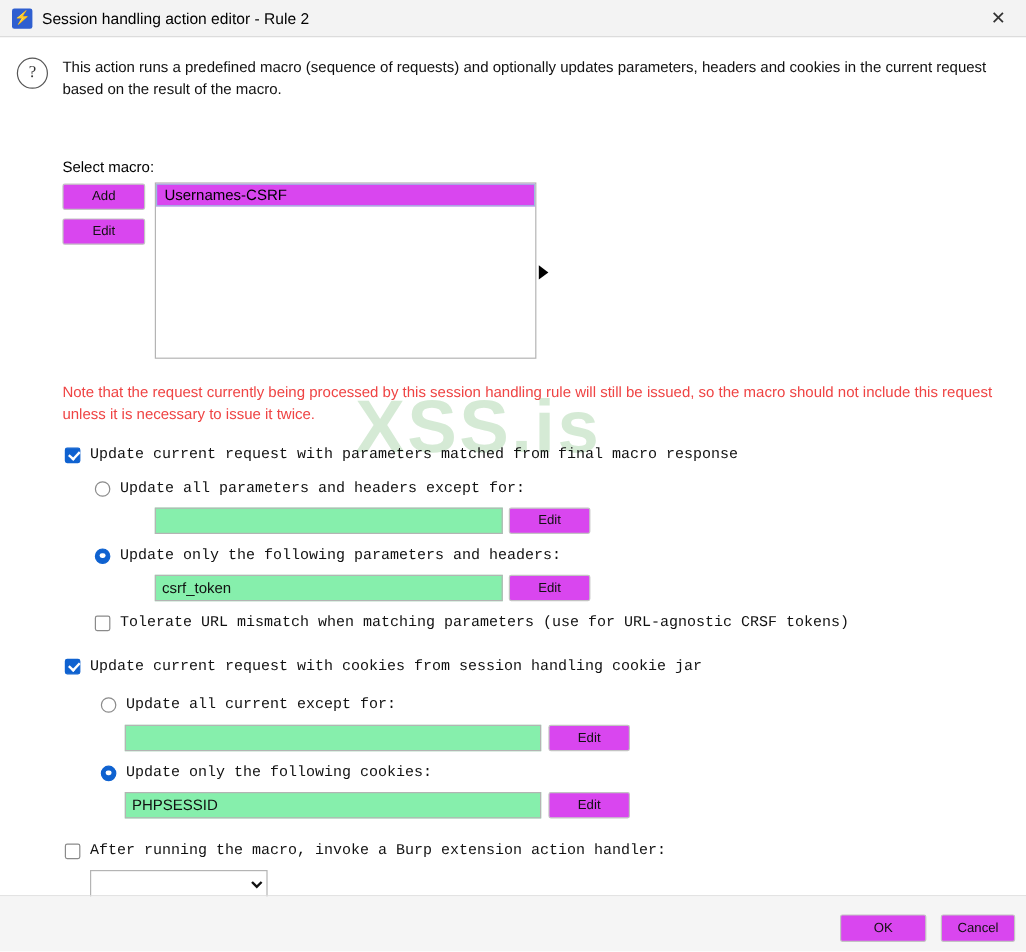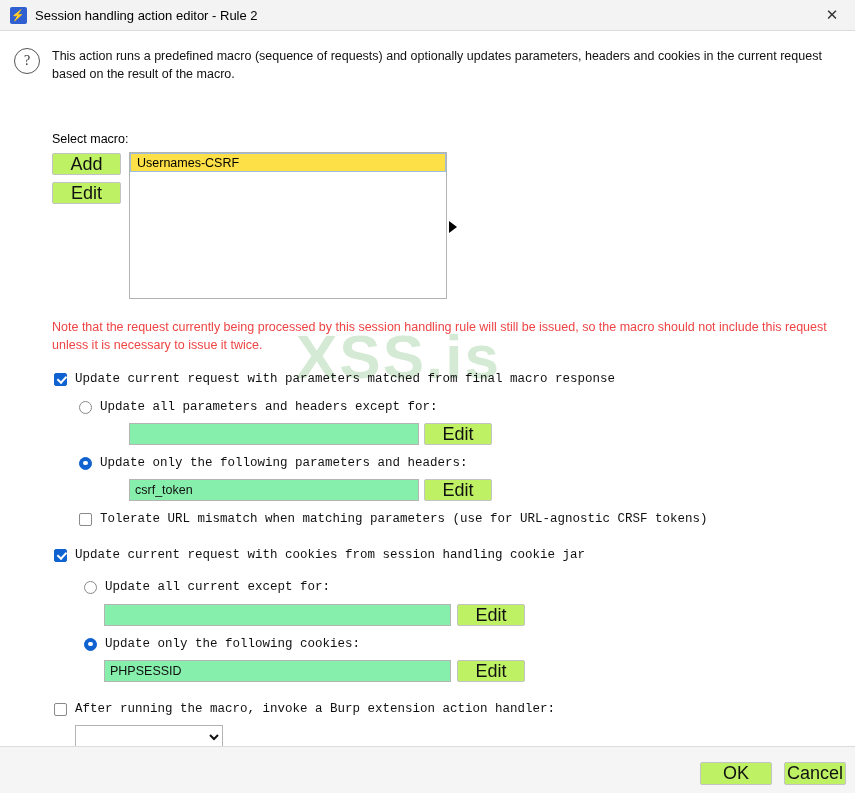--- a/index.html
+++ b/index.html
@@ -94,22 +94,22 @@
   .label-select-macro {
     position: absolute;
     left: 52px;
     top: 101px;
     font-size: 12.5px;
   }
 
   
   .btn {
     font-family: "Liberation Sans", sans-serif;
-    font-size: 18px;
-    background: #bef264;
+    font-size: 11px;
+    background: #d946ef;
     border: 1px solid #c3c3c3;
     border-radius: 2px;
     color: #111;
     cursor: pointer;
     box-sizing: border-box;
     padding: 0;
   }
 
   .btn-add {
     position: absolute;
@@ -135,21 +135,21 @@
     border: 1px solid #b4b4b4;
     background: #ffffff;
     box-sizing: border-box;
     overflow: hidden;
   }
   .macro-item {
     height: 19px;
     line-height: 19px;
     padding-left: 6px;
     font-size: 12.5px;
-    background: #fde047;
+    background: #d946ef;
     border: 1px solid #9dbde0;
     box-sizing: border-box;
     cursor: pointer;
   }
 
   .arrow-right {
     position: absolute;
     left: 449px;
     top: 190px;
     width: 0;

